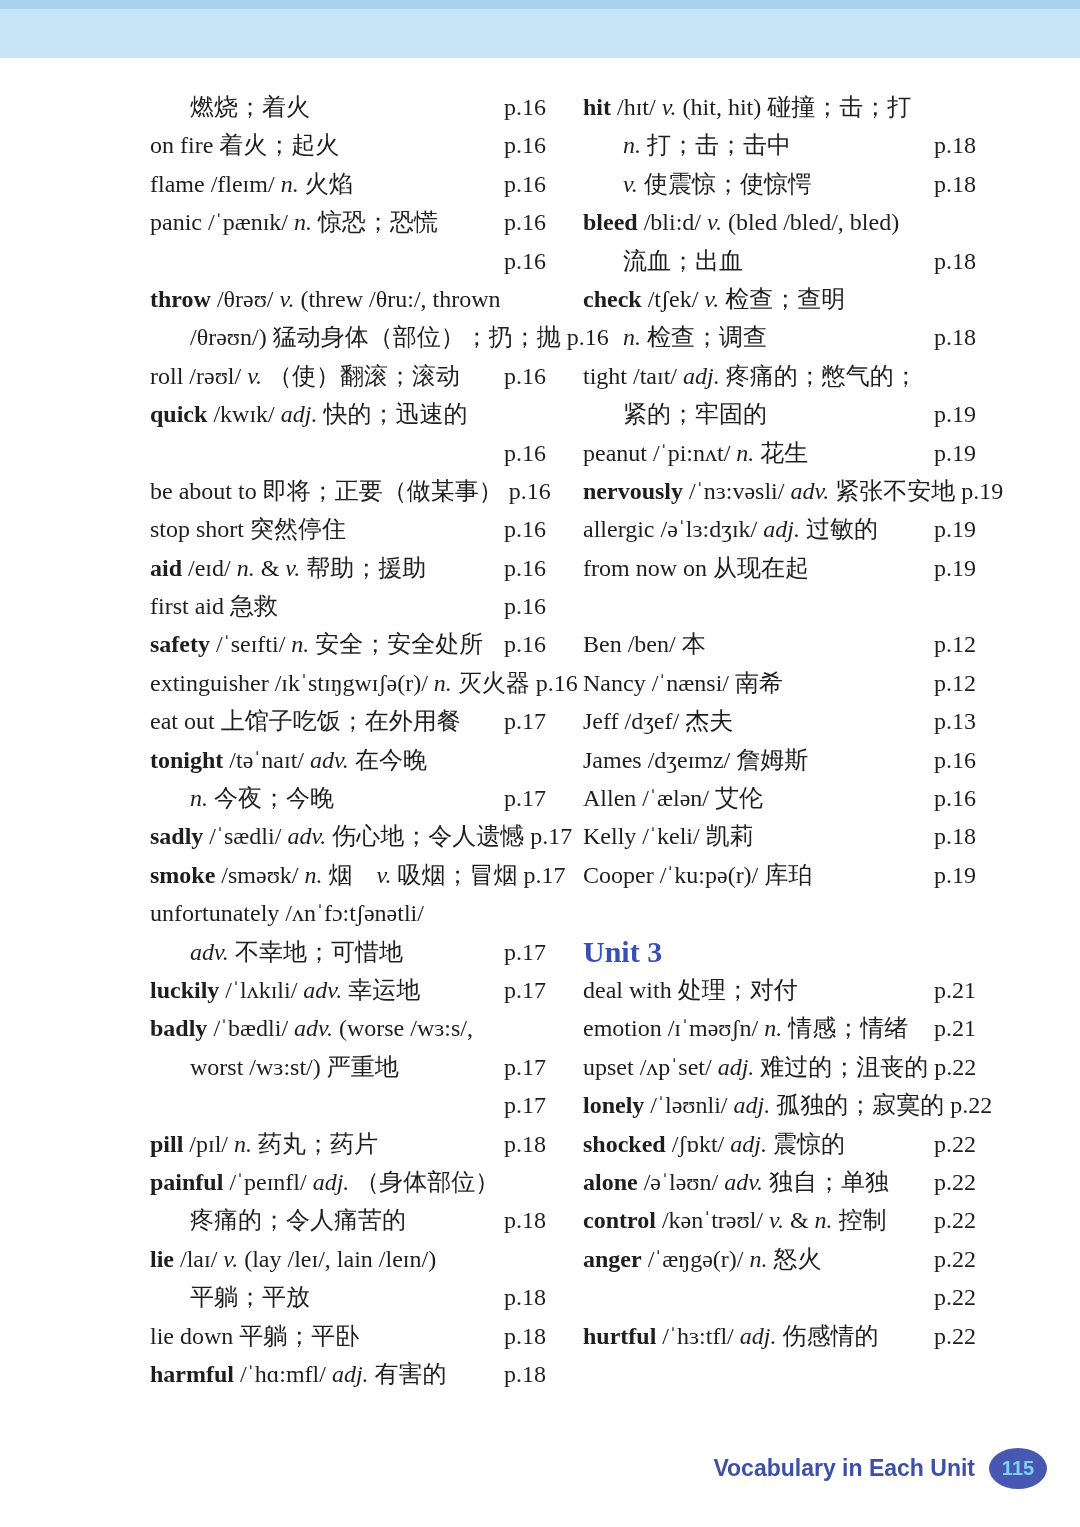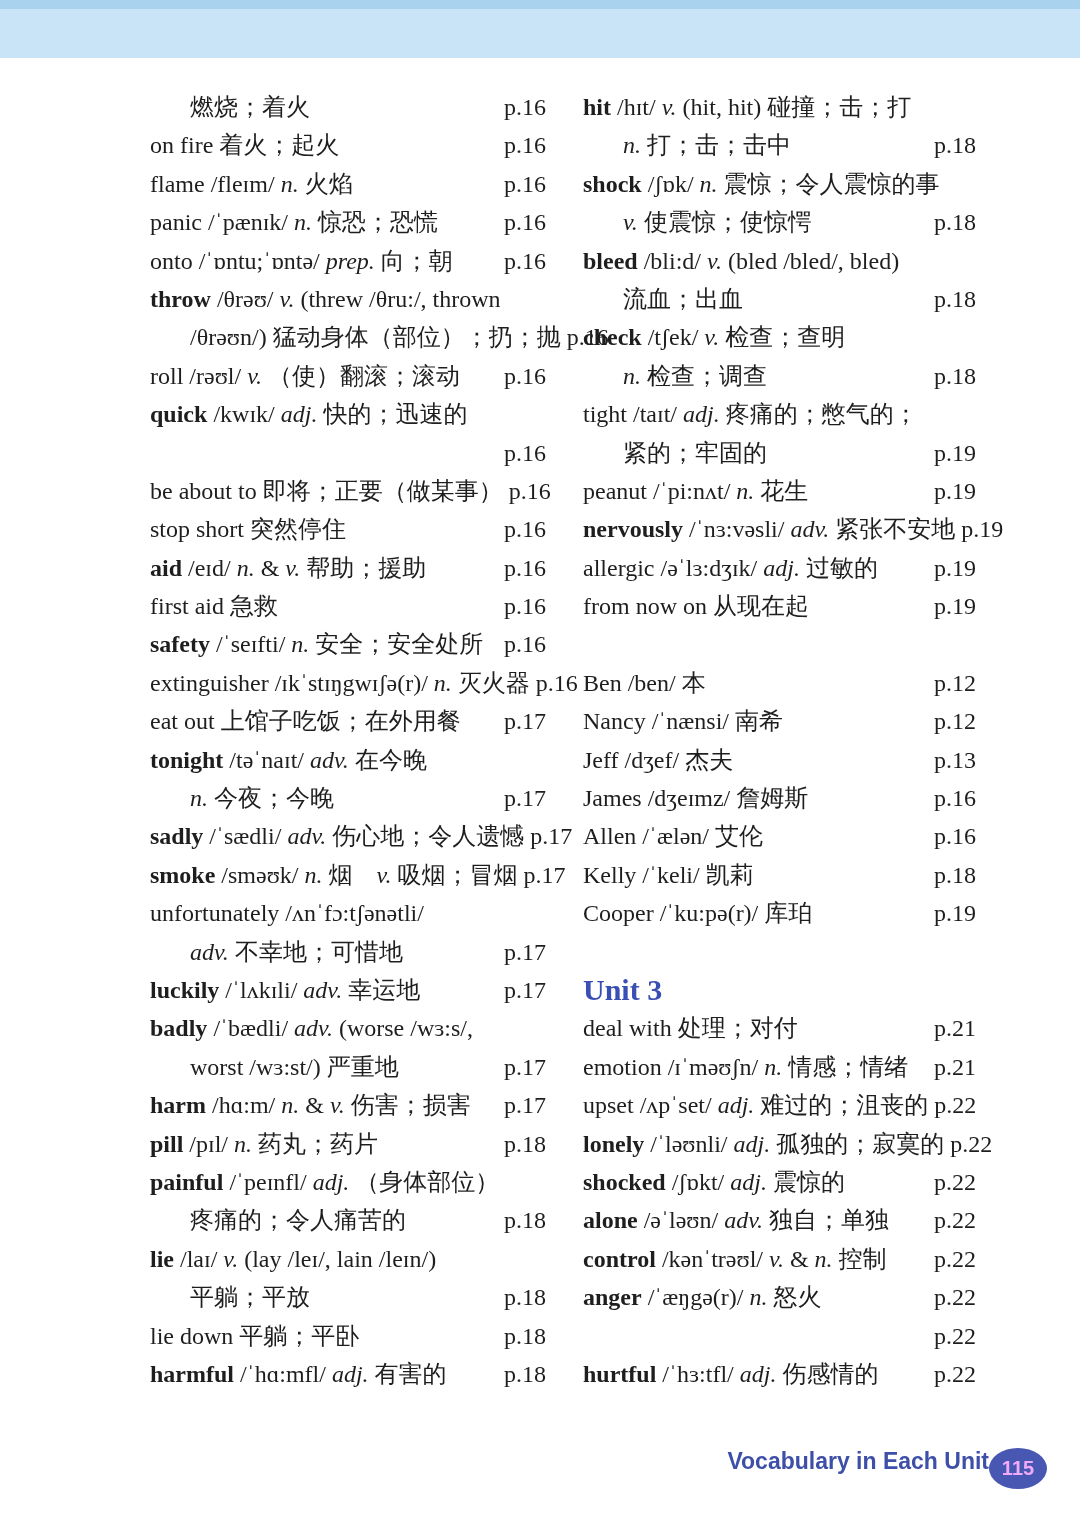--- a/index.html
+++ b/index.html
@@ -24,29 +24,29 @@
   .row{
     display:flex;align-items:baseline;height:38.4px;line-height:38.4px;
     font-size:24px;white-space:nowrap;
   }
   .row.indent{padding-left:40px;align-items:center;}
   .row.header{color:var(--unit-blue);font-weight:bold;font-size:30px;}
   .seg-b{font-weight:bold;}
   .seg-i{font-style:italic;}
   .text{flex:0 1 auto;}
   .page{margin-left:auto;flex-shrink:0;padding-left:6px;}
-  .footer{position:absolute;top:1448px;right:33px;display:flex;align-items:flex-start;}
+  .footer{position:absolute;top:1448px;right:33px;display:flex;align-items:center;gap:14px;}
   .footer-label{
     font-family:"Liberation Sans","DejaVu Sans",sans-serif;font-weight:bold;
     font-size:23px;color:var(--footer-blue);
   }
   .badge{
     width:58px;height:41px;border-radius:50%;background:var(--badge-bg);
     display:flex;align-items:center;justify-content:center;
-    color:#f0abfc;font-family:"Liberation Sans","DejaVu Sans",sans-serif;
+    color:#7dd3fc;font-family:"Liberation Sans","DejaVu Sans",sans-serif;
     font-weight:bold;font-size:20px;
   }
 </style>
 </head>
 <body>
 
 <div class="band">
   <div class="band-top"></div>
   <div class="band-main"></div>
 </div>
@@ -62,21 +62,20 @@
     </div>
     <div class="row">
       <span class="text"><span class="seg-n">flame /fleɪm/ </span><span class="seg-i">n.</span><span class="seg-n"> 火焰</span></span>
       <span class="page">p.16</span>
     </div>
     <div class="row">
       <span class="text"><span class="seg-n">panic /ˈpænɪk/ </span><span class="seg-i">n.</span><span class="seg-n"> 惊恐；恐慌</span></span>
       <span class="page">p.16</span>
     </div>
     <div class="row">
-      <span class="text"><span class="seg-n">onto /ˈɒntu;ˈɒntə/ </span><span class="seg-i">prep.</span><span class="seg-n"> 向；朝</span></span>
       <span class="page">p.16</span>
     </div>
     <div class="row">
       <span class="text"><span class="seg-b">throw</span><span class="seg-n"> /θrəʊ/ </span><span class="seg-i">v.</span><span class="seg-n"> (threw /θru:/, thrown</span></span>
       <span class="page"></span>
     </div>
     <div class="row indent">
       <span class="text"><span class="seg-n">/θrəʊn/) 猛动身体（部位）；扔；抛</span></span>
       <span class="page">p.16</span>
     </div>
@@ -149,21 +148,20 @@
     </div>
     <div class="row">
       <span class="text"><span class="seg-b">badly</span><span class="seg-n"> /ˈbædli/ </span><span class="seg-i">adv.</span><span class="seg-n"> (worse /wɜ:s/,</span></span>
       <span class="page"></span>
     </div>
     <div class="row indent">
       <span class="text"><span class="seg-n">worst /wɜ:st/) 严重地</span></span>
       <span class="page">p.17</span>
     </div>
     <div class="row">
-      <span class="text"><span class="seg-b">harm</span><span class="seg-n"> /hɑ:m/ </span><span class="seg-i">n.</span><span class="seg-n"> &amp; </span><span class="seg-i">v.</span><span class="seg-n"> 伤害；损害</span></span>
       <span class="page">p.17</span>
     </div>
     <div class="row">
       <span class="text"><span class="seg-b">pill</span><span class="seg-n"> /pɪl/ </span><span class="seg-i">n.</span><span class="seg-n"> 药丸；药片</span></span>
       <span class="page">p.18</span>
     </div>
     <div class="row">
       <span class="text"><span class="seg-b">painful</span><span class="seg-n"> /ˈpeɪnfl/ </span><span class="seg-i">adj.</span><span class="seg-n"> （身体部位）</span></span>
       <span class="page"></span>
     </div>
@@ -189,24 +187,20 @@
     </div>
   </div>
 <div class="col col-right">
     <div class="row">
       <span class="text"><span class="seg-b">hit</span><span class="seg-n"> /hɪt/ </span><span class="seg-i">v.</span><span class="seg-n"> (hit, hit) 碰撞；击；打</span></span>
       <span class="page"></span>
     </div>
     <div class="row indent">
       <span class="text"><span class="seg-i">n.</span><span class="seg-n"> 打；击；击中</span></span>
       <span class="page">p.18</span>
-    </div>
-    <div class="row">
-      <span class="text"><span class="seg-b">shock</span><span class="seg-n"> /ʃɒk/ </span><span class="seg-i">n.</span><span class="seg-n"> 震惊；令人震惊的事</span></span>
-      <span class="page"></span>
     </div>
     <div class="row indent">
       <span class="text"><span class="seg-i">v.</span><span class="seg-n"> 使震惊；使惊愕</span></span>
       <span class="page">p.18</span>
     </div>
     <div class="row">
       <span class="text"><span class="seg-b">bleed</span><span class="seg-n"> /bli:d/ </span><span class="seg-i">v.</span><span class="seg-n"> (bled /bled/, bled)</span></span>
       <span class="page"></span>
     </div>
     <div class="row indent">

